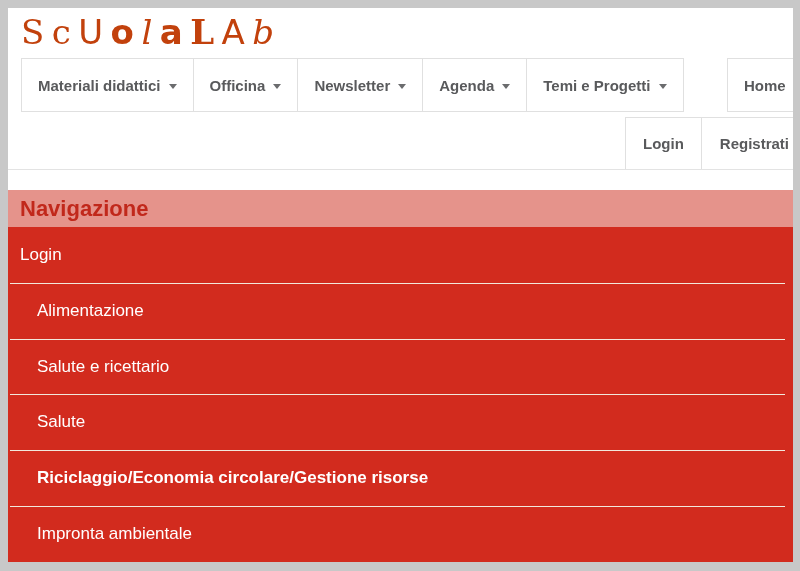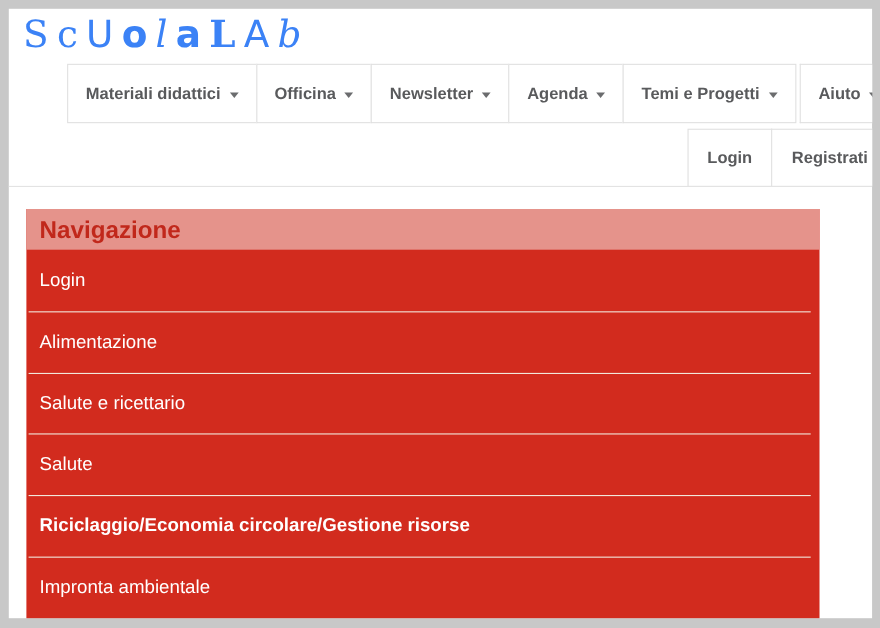--- a/index.html
+++ b/index.html
@@ -22,35 +22,35 @@
   .rstrip {
     position: absolute; right: 0; top: 0;
     width: 7px; height: 571px;
     background: #c8c8c8; z-index: 9;
   }
 
   
   .logo {
     position: absolute; left: 13px; top: 2px;
     font-size: 34px; line-height: 44px;
-    color: #3b82f6; letter-spacing: -1px;
+    color: #c2410c; letter-spacing: -1px;
     cursor: pointer; white-space: nowrap;
   }
   .logo-ch { display: inline-block; }
   .st-serif        { font-family: "DejaVu Serif", serif; }
   .st-sans         { font-family: "DejaVu Sans", sans-serif; }
   .st-sans-bold    { font-family: "DejaVu Sans", sans-serif; font-weight: bold; }
   .st-serif-italic { font-family: "DejaVu Serif", serif; font-style: italic; }
   .st-serif-bold   { font-family: "DejaVu Serif", serif; font-weight: bold; }
   .st-sans-light   { font-family: "DejaVu Sans", sans-serif; font-weight: 400; }
 
   
   .menubar {
     position: absolute; left: 13px; top: 50px;
-    height: 54px; display: flex; margin-left: 40px;
+    height: 54px; display: flex;
   }
   .menu-item {
     display: inline-flex; align-items: center;
     height: 54px; padding: 0 16px;
     background: #fff;
     border: 1px solid #e0e0e0;
     font-size: 15px; font-weight: bold; color: #595a5c;
     cursor: pointer; white-space: nowrap;
   }
   .menubar .menu-item + .menu-item { margin-left: -1px; }
@@ -77,41 +77,40 @@
   .authrow .menu-item:last-child { border-right: none; padding: 0 24px 0 18px; }
 
   .hairline {
     position: absolute; left: 0; top: 161px;
     width: 785px; height: 1px; background: #e3e3e3;
   }
 
   
   .navpanel {
     position: absolute; left: 0; top: 182px;
-    width: 721px; height: 372px;
+    width: 785px; height: 372px;
     background: #d22b1e;
-    margin-left: 16px;
   }
   .nav-title {
     height: 37px; line-height: 37px;
     background: #e5938b; color: #c1281b;
     font-size: 22px; font-weight: bold;
     padding-left: 12px;
   }
   .nav-list {
     list-style: none; margin: 0; padding: 0;
     height: 335px; display: flex; flex-direction: column;
   }
   .nav-item {
     flex: 1 1 0; display: flex; align-items: center;
     position: relative; padding-left: 12px;
     color: #ffffff; font-size: 17px;
     cursor: pointer;
   }
-  .nav-item.level-2 { padding-left: 12px; }
+  .nav-item.level-2 { padding-left: 29px; }
   .nav-item.active .nav-label { font-weight: bold; }
   .nav-item + .nav-item::before {
     content: ""; position: absolute;
     left: 2px; right: 8px; top: 0; height: 1px;
     background: #f2e8dc;
   }
 </style>
 </head>
 <body>
 
@@ -163,21 +162,21 @@
           <span class="caret"></span>
         </div>
 
         <div class="menu-item has_dropdown">
           <span class="menu-label">Temi e Progetti</span>
           <span class="caret"></span>
         </div>
       </nav>
 
     <div class="menu-item aiuto has_dropdown">
-      <span class="menu-label">Aiuto</span>
+      <span class="menu-label">Home</span>
       <span class="caret"></span>
     </div>
 
     <div class="authrow">
 
         <div class="menu-item">
           <span class="menu-label">Login</span>
         </div>
 
         <div class="menu-item">

